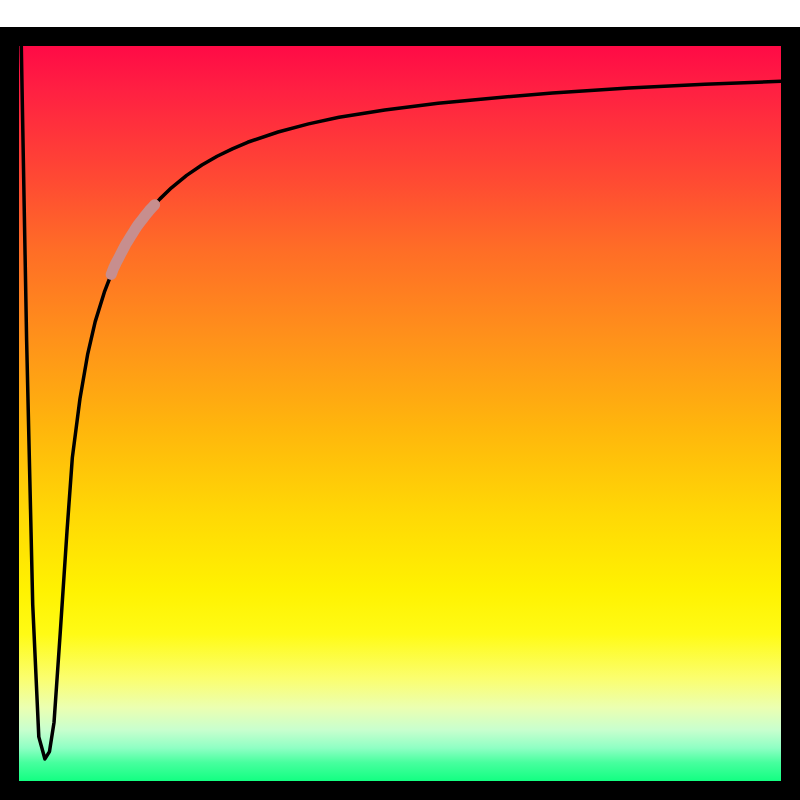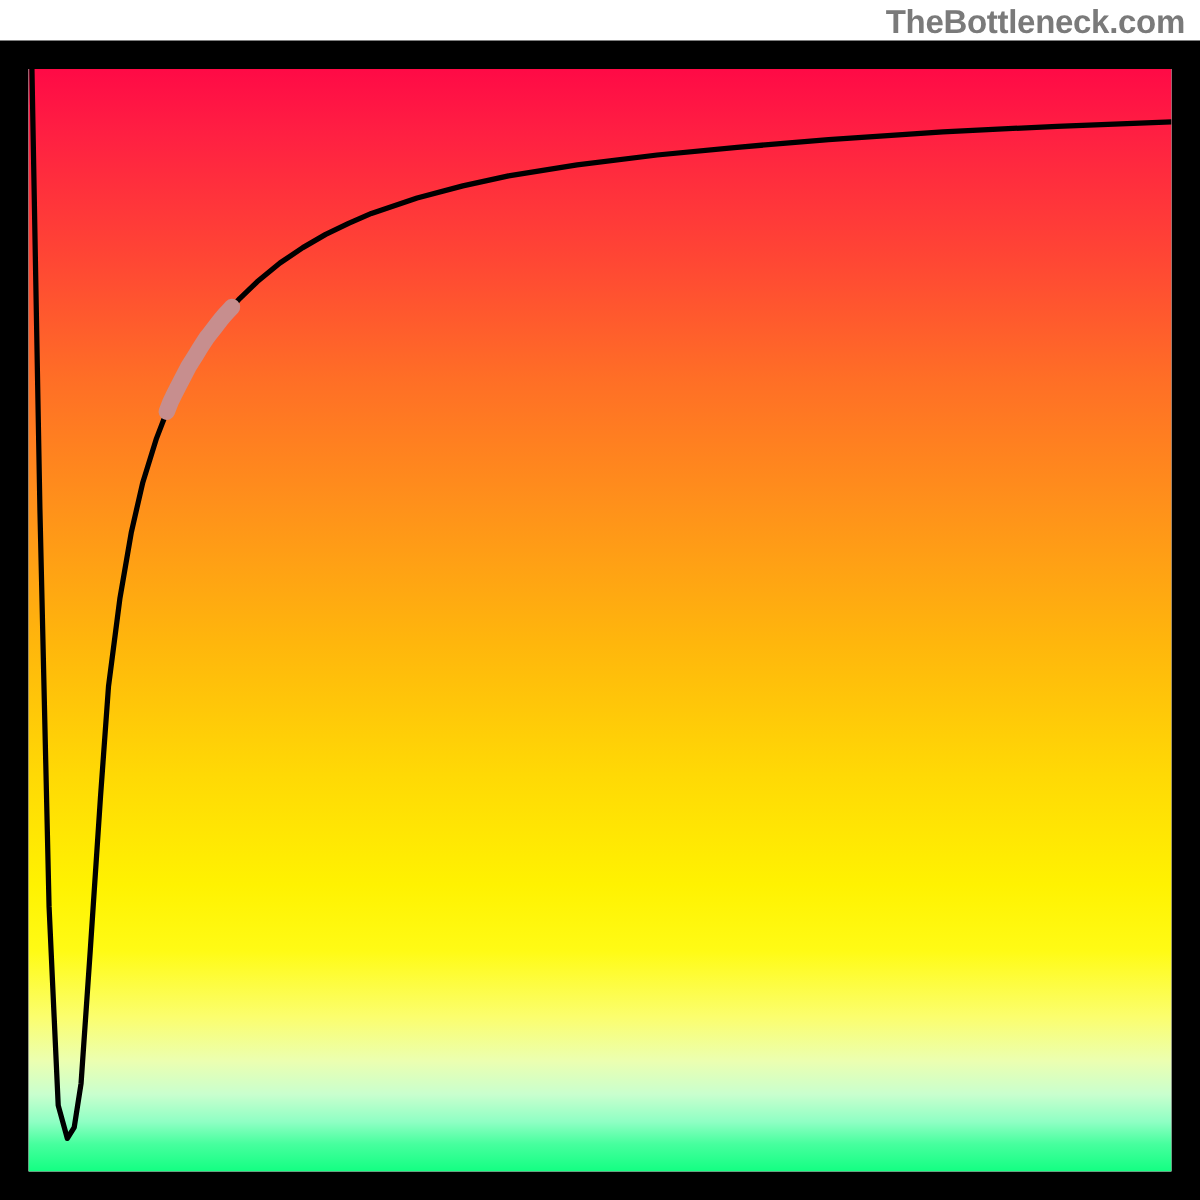--- a/index.html
+++ b/index.html
@@ -86,21 +86,20 @@
     fill: none;
     stroke: #c78e8e;
     stroke-width: 11;
     stroke-linecap: round;
   }
 </style>
 </head>
 <body>
 <div class="wrap">
 
-  <div class="attribution">TheBottleneck.com</div>
 
   <div class="plot-frame"></div>
 
   <div class="plot-inner">
     <div class="gradient"></div>
 
     <svg class="curve" viewBox="0 0 762 735" preserveAspectRatio="none">
 
       <path id="main-curve" class="curve-main" d="M2.29 0.00 L7.62 294.00 L13.72 558.60 L19.81 690.90 L25.91 712.95 L30.48 705.60 L35.05 676.20 L41.15 588.00 L48.01 485.10 L53.34 411.60 L60.96 352.80 L68.58 308.70 L76.20 275.63 L85.34 246.22 L95.25 220.50 L106.68 198.45 L118.11 180.08 L129.54 165.38 L140.97 152.88 L152.40 141.86 L167.64 129.36 L182.88 119.07 L198.12 110.25 L213.36 102.90 L228.60 96.28 L259.08 86.00 L289.56 77.91 L320.04 71.29 L365.76 63.95 L419.10 57.33 L472.44 52.18 L533.40 47.04 L609.60 41.89 L685.80 38.22 L762.00 35.28"></path>
 

